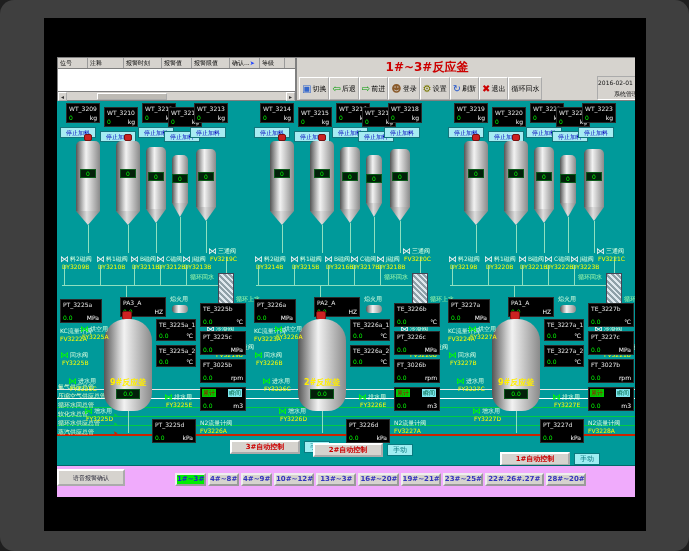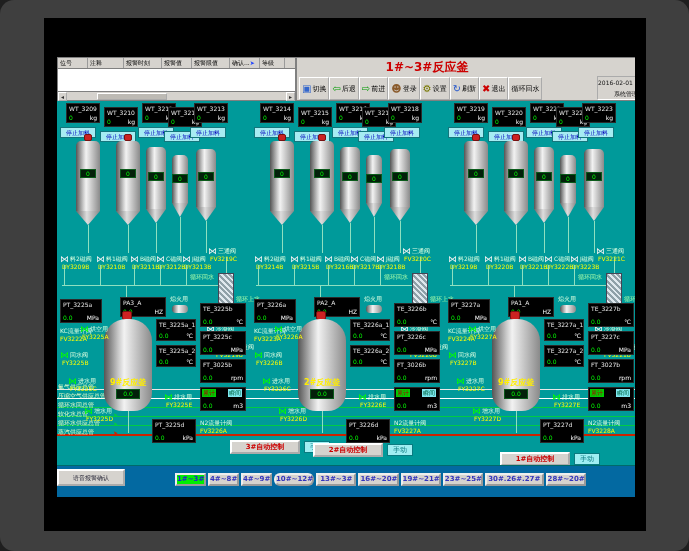--- a/index.html
+++ b/index.html
@@ -38,21 +38,21 @@
   .vname{position:absolute;font-size:6px;color:#d8ffe0;white-space:nowrap;}
   .vcode{position:absolute;font-size:6px;color:#ffff00;white-space:nowrap;}
   .valve{position:absolute;font-size:9px;line-height:8px;color:#f2f2f2;}
   .valve.green{color:#00ff00;}
   .cond{position:absolute;background:repeating-linear-gradient(45deg,#8fa0a8 0 2px,#dfe8ee 2px 4px);border:1px solid #445;}
   .pline{position:absolute;height:1px;}
   .vline{position:absolute;width:1px;background:#8fe0c0;}
   .plabel{position:absolute;font-size:6px;color:#eaffc8;white-space:nowrap;}
   .autobtn{position:absolute;background:#d6d3ce;border:2px outset #fff;color:#cc0000;font-size:7px;font-weight:bold;line-height:10px;text-align:center;white-space:nowrap;}
   .manbtn{position:absolute;background:#9feef2;border:1px solid #0a7a80;color:#0a7a80;font-size:7px;line-height:10px;text-align:center;}
-  .bottombar{position:absolute;left:0;top:408px;width:612px;height:32px;background:#0369a1;border-top:1px solid #006a6a;}
+  .bottombar{position:absolute;left:0;top:408px;width:612px;height:32px;background:#f0abfc;border-top:1px solid #006a6a;}
   .mutebtn{position:absolute;left:0px;top:3px;width:68px;height:17px;background:#d6d3ce;border:2px outset #fff;color:#223;font-size:6px;line-height:13px;text-align:center;}
   .pagebtn{position:absolute;top:7px;height:13px;background:#d6d3ce;border:2px outset #eee;color:#3333bb;font-size:7px;font-weight:bold;line-height:9px;text-align:center;white-space:nowrap;}
   .pagebtn.active{background:#00ee00;color:#2222cc;}
   .minibtn{display:inline-block;font-size:6px;line-height:8px;padding:0 1px;margin-right:2px;}
 </style>
 </head>
 <body>
 
 <div id="stage">
   <div class="bezel"></div>
@@ -631,24 +631,24 @@
         <div class="autobtn" style="position: absolute; left: 443px; top: 395px; width: 70px; height: 14px;">1#自动控制</div>
         <div class="manbtn" style="position: absolute; left: 517px; top: 396px; width: 26px; height: 12px;">手动</div>
       </div>
 
     <div class="bottombar">
       <div class="mutebtn">语音报警确认</div>
       <div id="pages">
           <div class="pagebtn active" style="position: absolute; left: 118px; top: 7px; width: 31px; height: 13px;">1#~3#</div>
           <div class="pagebtn" style="position: absolute; left: 151px; top: 7px; width: 31px; height: 13px;">4#~8#</div>
           <div class="pagebtn" style="position: absolute; left: 184px; top: 7px; width: 31px; height: 13px;">4#~9#</div>
-          <div class="pagebtn" style="position: absolute; left: 217px; top: 7px; width: 40.2px; height: 13px; border-radius: 6px;">10#~12#</div>
+          <div class="pagebtn" style="position: absolute; left: 217px; top: 7px; width: 40.2px; height: 13px;">10#~12#</div>
           <div class="pagebtn" style="position: absolute; left: 259.2px; top: 7px; width: 40.2px; height: 13px;">13#~3#</div>
           <div class="pagebtn" style="position: absolute; left: 301.4px; top: 7px; width: 40.2px; height: 13px;">16#~20#</div>
           <div class="pagebtn" style="position: absolute; left: 343.6px; top: 7px; width: 40.2px; height: 13px;">19#~21#</div>
           <div class="pagebtn" style="position: absolute; left: 385.8px; top: 7px; width: 40.2px; height: 13px;">23#~25#</div>
-          <div class="pagebtn" style="position: absolute; left: 428px; top: 7px; width: 58.6px; height: 13px;">30#.26#.27#</div>
+          <div class="pagebtn" style="position: absolute; left: 428px; top: 7px; width: 58.6px; height: 13px;">22#.26#.27#</div>
           <div class="pagebtn" style="position: absolute; left: 488.6px; top: 7px; width: 40.2px; height: 13px;">28#~20#</div>
         </div>
     </div>
 
   </div>
 </div>
 
 </body></html>

